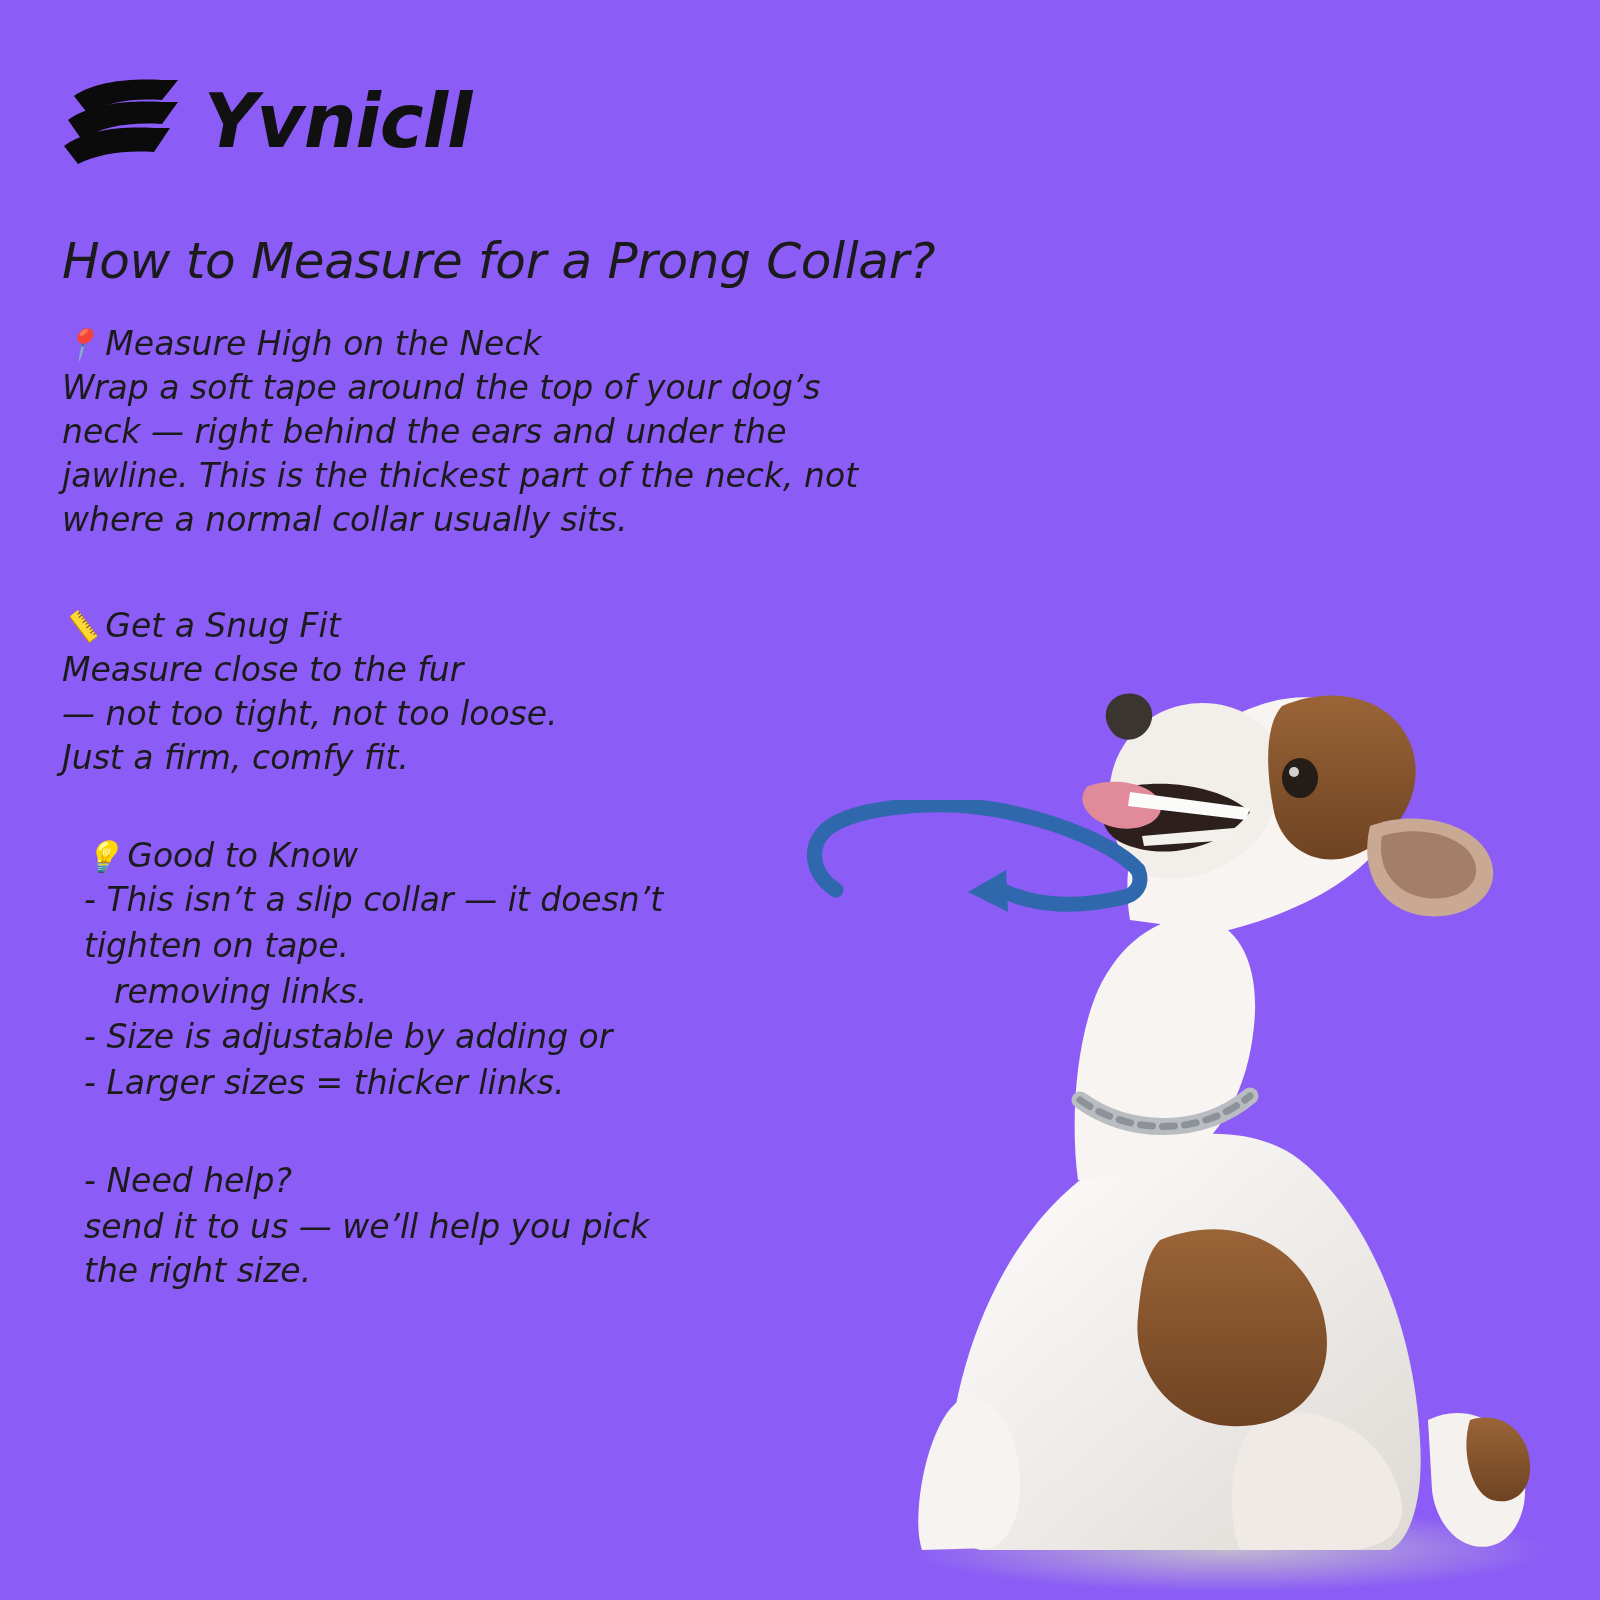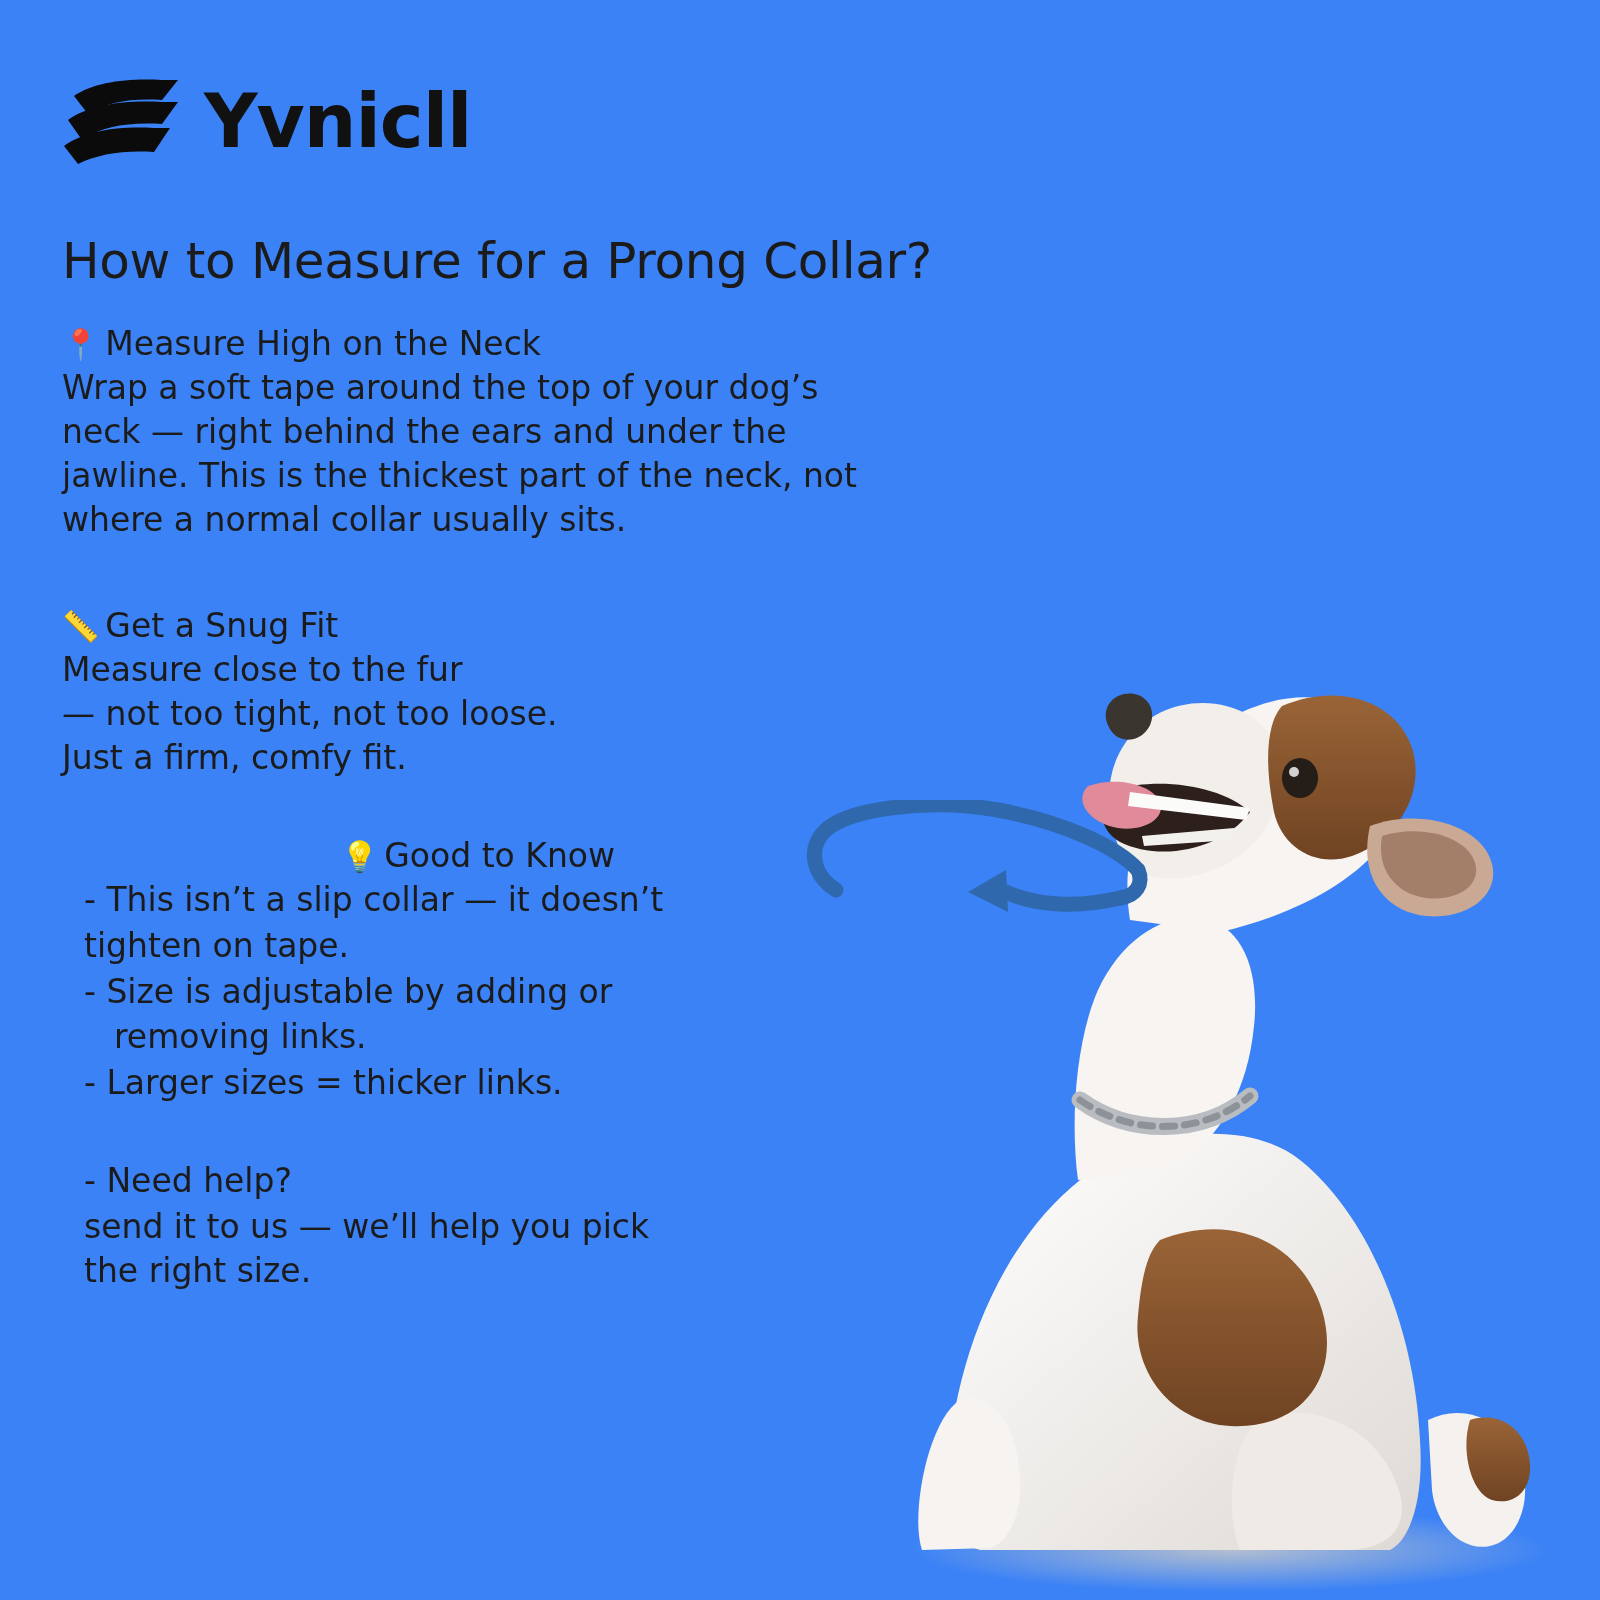--- a/index.html
+++ b/index.html
@@ -11,21 +11,22 @@
     height: 1600px;
     background: #eeeeee;
     font-family: "DejaVu Sans", sans-serif;
     color: #1a1a1a;
     overflow: hidden;
   }
   .page {
     position: relative;
     width: 1600px;
     height: 1600px;
-    background: #3b82f6;
+    background: #8b5cf6;
+    font-style: italic;
   }
 
   
   .brand {
     position: absolute;
     left: 62px;
     top: 78px;
     display: flex;
     align-items: center;
     gap: 16px;
@@ -77,21 +78,21 @@
     margin-right: 6px;
   }
   .sec-body {
     font-size: 33px;
     line-height: 1.33;
     color: #1b1b1b;
   }
   .gap-lg { height: 52px; }
   .gap-md { height: 44px; }
 
-  .indent { padding-left: 22px; text-align: center; }
+  .indent { padding-left: 22px; }
   .bullets {
     font-size: 33px;
     line-height: 1.33;
     color: #1b1b1b;
     padding-left: 22px;
   }
   .bullets .li { margin-bottom: 2px; }
   .bullets .li.cont { padding-left: 30px; }
 
   .need-help {
@@ -158,22 +159,22 @@
 
     <div class="gap-md"></div>
 
     <div class="block">
       <div class="sec-title indent">
         <span class="emoji">💡</span><span>Good to Know</span>
       </div>
       <div class="bullets">
         <div class="li">- This isn’t a slip collar — it doesn’t</div>
         <div class="li">tighten on tape.</div>
+        <div class="li cont">removing links.</div>
         <div class="li">- Size is adjustable by adding or</div>
-        <div class="li cont">removing links.</div>
         <div class="li">- Larger sizes = thicker links.</div>
       </div>
     </div>
 
     <div class="gap-md"></div>
 
     <div class="need-help">
       <div class="q">- Need help?</div>
       <div class="body">send it to us — we’ll help you pick</div>
       <div class="body">the right size.</div>

